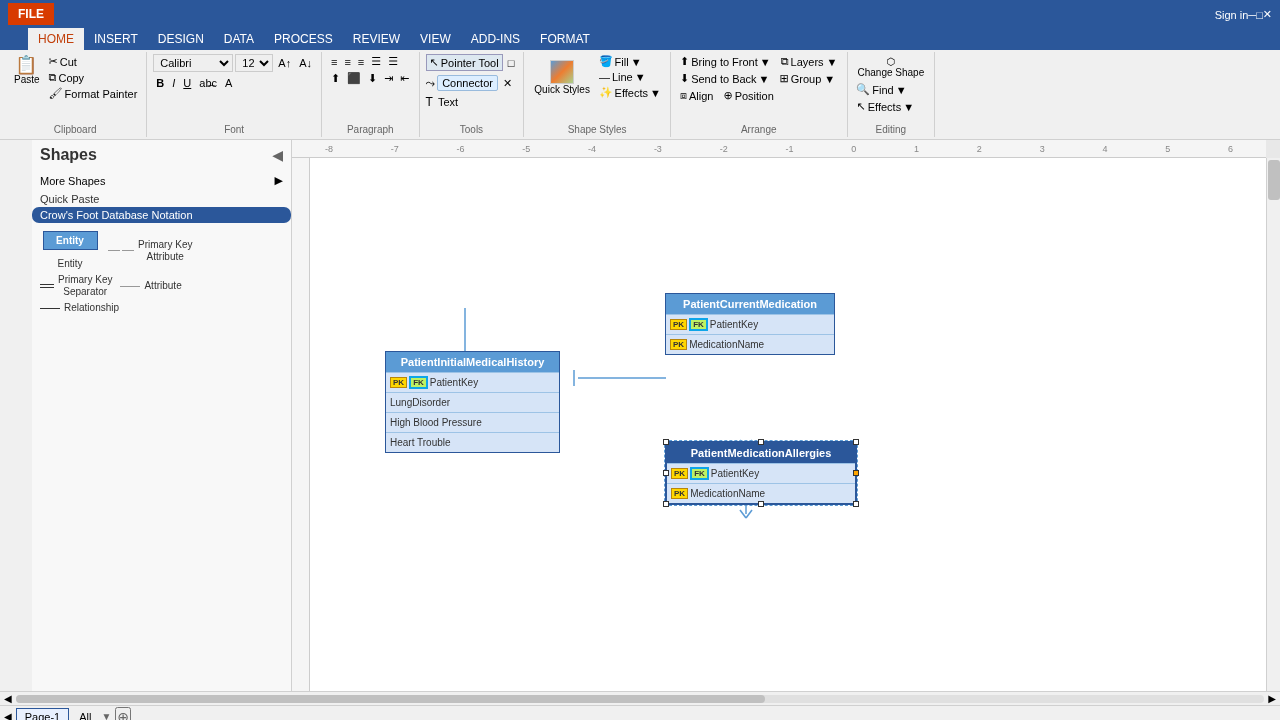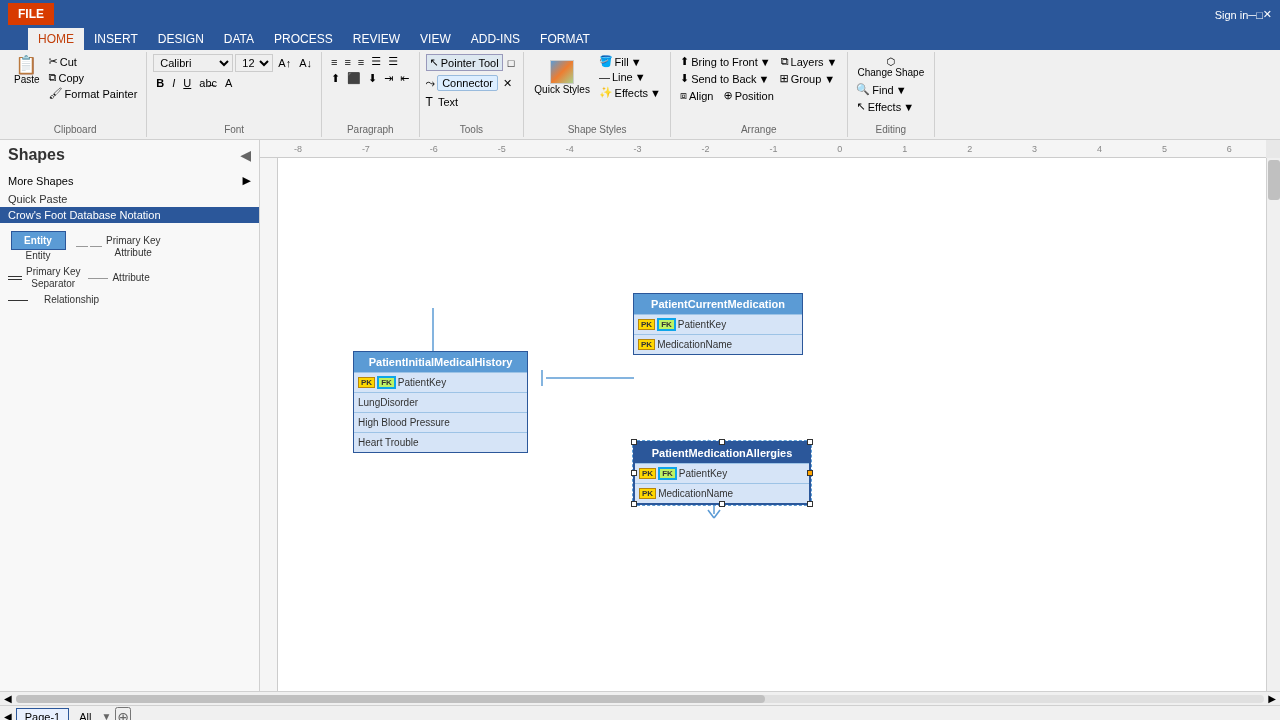--- a/index.html
+++ b/index.html
@@ -23,38 +23,38 @@
     .ribbon-group-content { display: flex; gap: 2px; align-items: flex-start; flex: 1; }
     .ribbon-btn { display: flex; flex-direction: column; align-items: center; padding: 2px 4px; cursor: pointer; border: none; background: none; font-size: 10px; min-width: 30px; }
     .ribbon-btn .icon { font-size: 18px; line-height: 1; }
     .ribbon-btn-small { display: flex; align-items: center; gap: 2px; padding: 1px 3px; cursor: pointer; border: none; background: none; font-size: 11px; white-space: nowrap; }
 
     
     .font-select { font-size: 11px; border: 1px solid #ccc; padding: 1px 2px; width: 80px; }
     .font-size-select { font-size: 11px; border: 1px solid #ccc; padding: 1px 2px; width: 38px; }
 
     
-    .main-layout { display: flex; height: calc(720px - 28px - 22px - 95px - 24px); }
+    .main-layout { display: flex; height: calc(720px - 28px - 22px - 95px - 24px); padding-left: 32px; }
 
     
     .sidebar { width: 260px; background: #f8f8f8; border-right: 1px solid #d0d0d0; overflow-y: auto; flex-shrink: 0; }
     .sidebar-header { display: flex; align-items: center; justify-content: space-between; padding: 6px 8px; }
     .sidebar-title { font-size: 16px; font-weight: bold; color: #333; }
     .sidebar-toggle { cursor: pointer; font-size: 14px; color: #666; }
     .sidebar-tabs { display: flex; gap: 12px; padding: 0 8px 4px; border-bottom: 1px solid #d0d0d0; }
     .sidebar-tab { font-size: 11px; cursor: pointer; color: #333; padding: 2px 0; border-bottom: 2px solid transparent; }
     .sidebar-tab.active { border-bottom: 2px solid #2b579a; color: #2b579a; }
     .more-shapes { display: flex; align-items: center; justify-content: space-between; padding: 4px 8px; cursor: pointer; font-size: 11px; }
     .quick-shapes-label { padding: 2px 8px; font-size: 11px; color: #333; cursor: pointer; }
-    .crow-foot-label { padding: 2px 8px; font-size: 11px; color: white; background: #2b579a; cursor: pointer; }
+    .crow-foot-label { padding: 2px 8px; font-size: 11px; color: white; background: #2b579a; cursor: pointer; border-radius: 7px; }
 
     
     .stencil-grid { padding: 4px 8px; }
     .stencil-row { display: flex; align-items: center; gap: 8px; margin: 4px 0; }
-    .stencil-shape { display: flex; flex-direction: column; align-items: center; font-size: 10px; cursor: pointer; min-width: 60px; }
+    .stencil-shape { display: flex; flex-direction: column; align-items: center; font-size: 10px; cursor: pointer; min-width: 60px; gap: 8px; }
     .entity-shape { background: #5b9bd5; border: 1px solid #2b579a; padding: 3px 8px; color: white; font-size: 10px; font-weight: bold; width: 55px; text-align: center; }
     .stencil-label { font-size: 10px; color: #333; text-align: center; line-height: 1.2; }
 
     
     .canvas-area { flex: 1; position: relative; overflow: hidden; background: #e8e8e8; }
     .ruler-top { height: 18px; background: #f5f5f5; border-bottom: 1px solid #ccc; }
 
     
     .db-table { position: absolute; border: 1px solid #2b579a; background: white; min-width: 120px; }
     .db-table-header { background: #5b9bd5; color: white; font-size: 11px; font-weight: bold; padding: 4px 8px; text-align: center; }
@@ -329,21 +329,21 @@
             <div style="width:14px;height:1px;background:#333;"></div>
           </div>
           <span class="stencil-label">Primary Key<br>Separator</span>
         </div>
         <div class="stencil-shape" style="flex-direction:row;align-items:center;gap:4px;">
           <div style="width:20px;height:1px;background:#999;border-top:1px dashed #999;"></div>
           <span class="stencil-label">Attribute</span>
         </div>
       </div>
       <div class="stencil-row">
-        <div class="stencil-shape" style="flex-direction:row;align-items:center;gap:16px;">
+        <div class="stencil-shape" style="flex-direction:row;align-items:center;gap:4px;">
           <div style="width:20px;height:1px;background:#333;"></div>
           <span class="stencil-label">Relationship</span>
         </div>
       </div>
     </div>
 
   </div>
 
   <div class="canvas-area" style="position:relative;">
 
@@ -418,21 +418,21 @@
             <span class="fk-badge">FK</span>
             <span class="field-name">PatientKey</span>
           </div>
           <div class="db-table-row">
             <span class="pk-badge">PK</span>
             <span class="field-name">MedicationName</span>
           </div>
         </div>
       </div>
 
-      <div class="db-table" style="left:355px;top:283px;width:178px;border:2px solid #2b579a;outline:1px dashed #5b9bd5;">
+      <div class="db-table" style="left:355px;top:283px;width:192px;border:2px solid #2b579a;outline:1px dashed #5b9bd5;">
         <div class="db-table-header selected">PatientMedicationAllergies</div>
         <div class="db-table-body">
           <div class="db-table-row">
             <span class="pk-badge">PK</span>
             <span class="fk-badge">FK</span>
             <span class="field-name">PatientKey</span>
           </div>
           <div class="db-table-row">
             <span class="pk-badge">PK</span>
             <span class="field-name">MedicationName</span>

